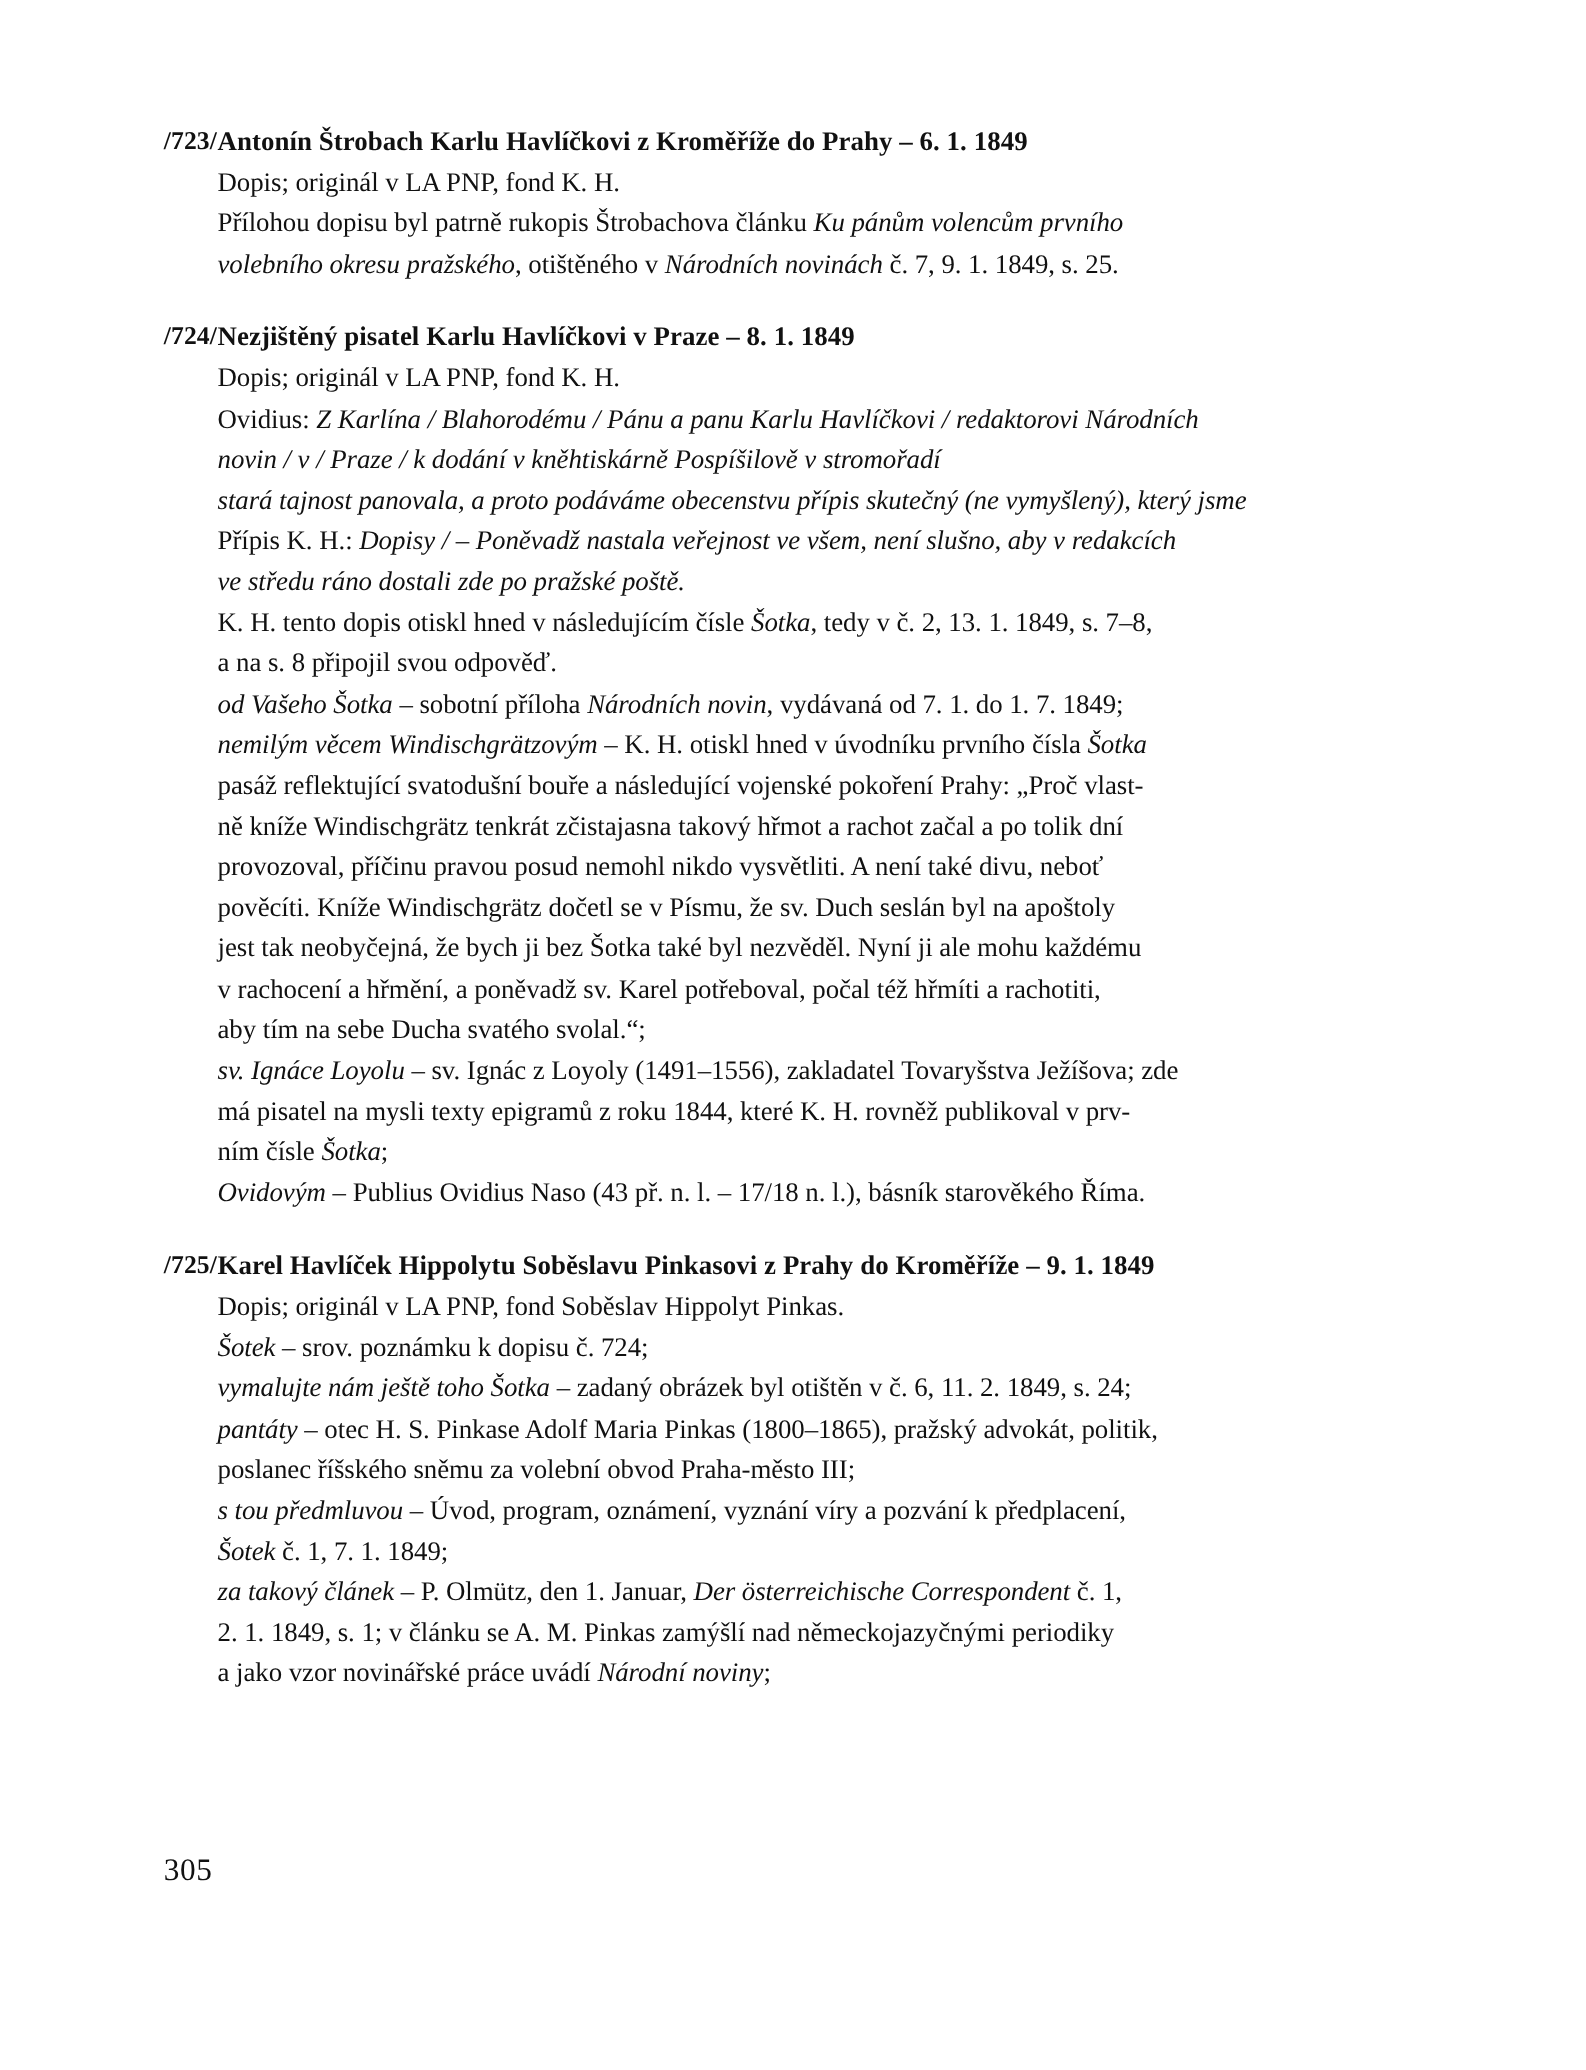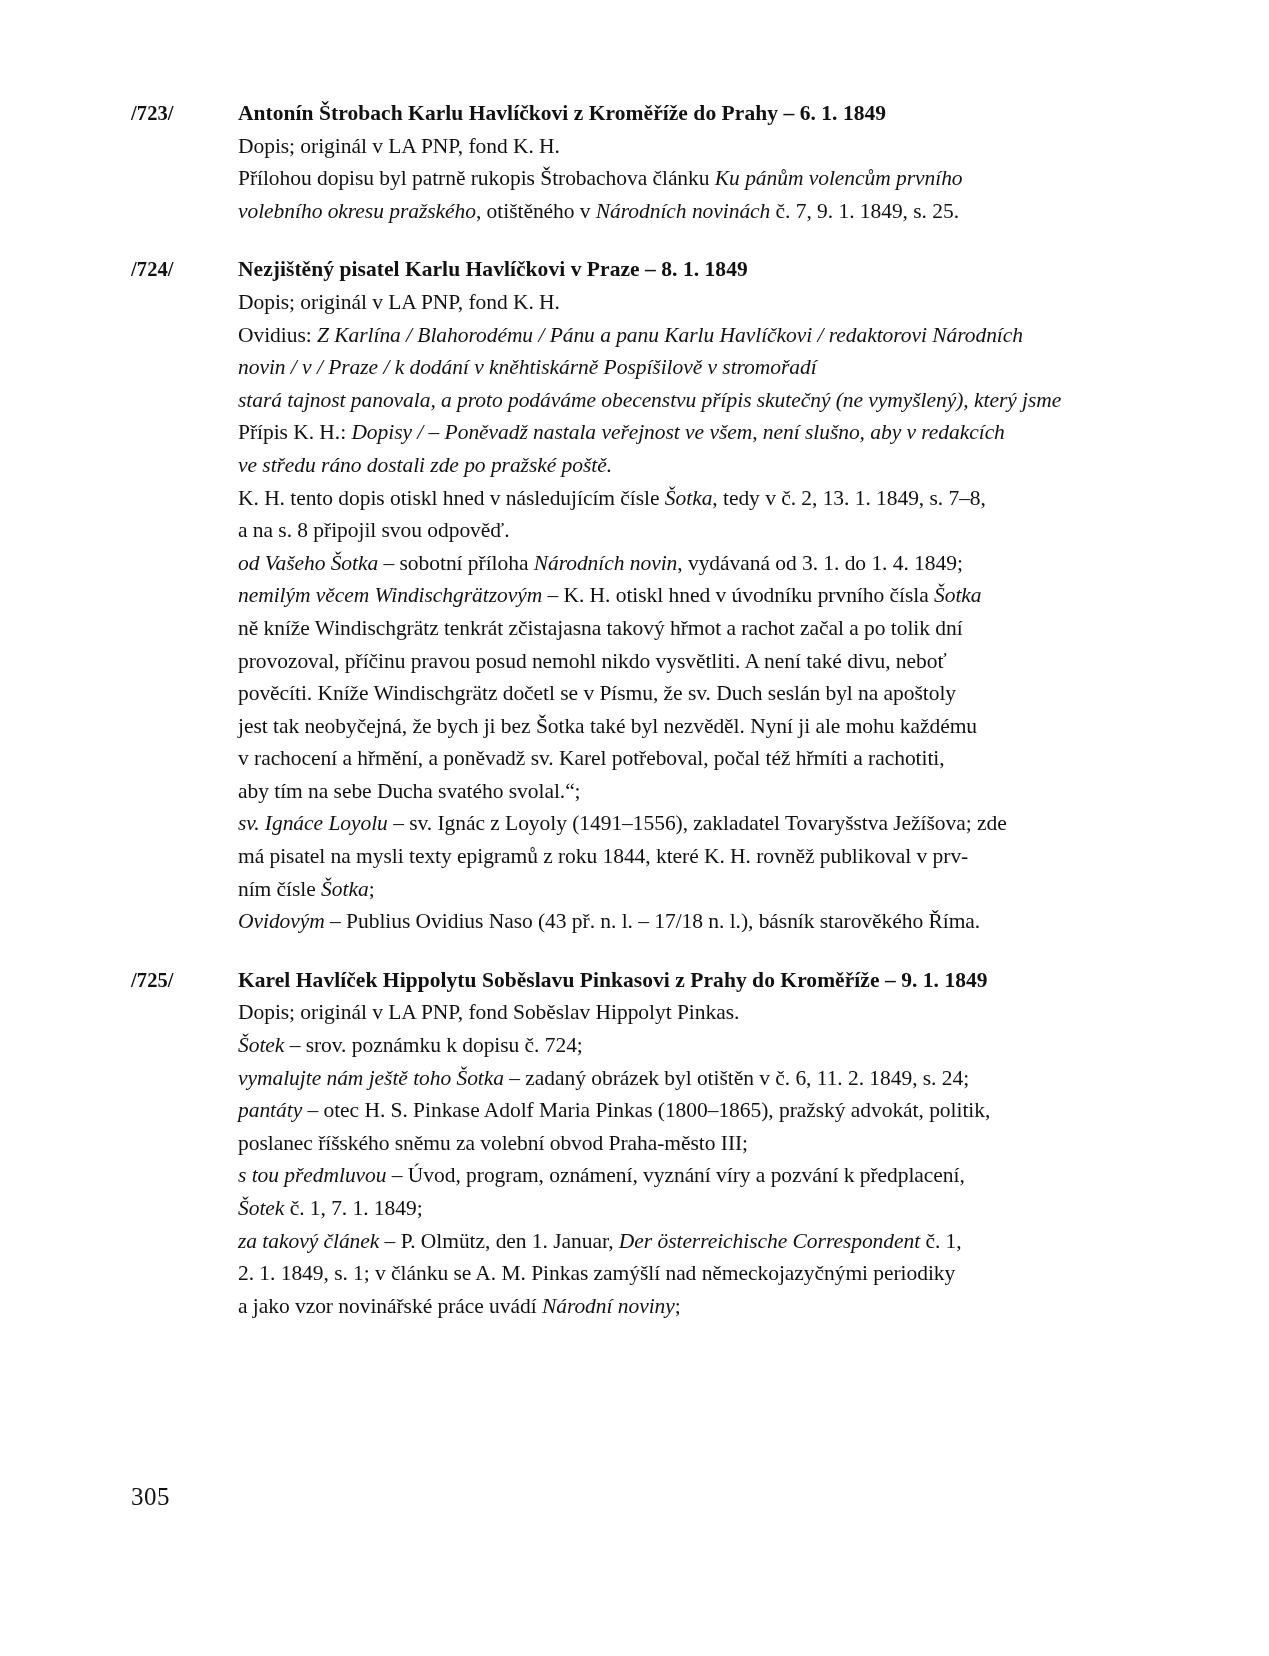--- a/index.html
+++ b/index.html
@@ -40,21 +40,21 @@
     left: 0;
     top: 0;
     width: 74px;
     font-size: 20.5px;
     line-height: 32.6px;
     font-weight: 700;
     letter-spacing: 0.1px;
     white-space: nowrap;
   }
   .entry-body {
-    margin-left: 107px;
+    margin-left: 43px;
   }
   .line {
     font-size: 21.5px;
     line-height: 32.6px;
     white-space: pre-wrap;
     letter-spacing: -0.05px;
   }
   .line.head {
     font-weight: 700;
     font-size: 21.5px;
@@ -91,22 +91,23 @@
         <div class="entry-body">
           <div class="line head">Nezjištěný pisatel Karlu Havlíčkovi v Praze – 8. 1. 1849</div>
           <div class="line"><span>Dopis; originál v LA PNP, fond K. H.</span></div>
           <div class="line"><span>Ovidius: </span><span class="it">Z Karlína / Blahorodému / Pánu a panu Karlu Havlíčkovi / redaktorovi Národních</span></div>
           <div class="line"><span class="it">novin / v / Praze / k dodání v kněhtiskárně Pospíšilově v stromořadí</span></div>
           <div class="line"><span class="it">stará tajnost panovala, a proto podáváme obecenstvu přípis skutečný (ne vymyšlený), který jsme</span></div>
           <div class="line"><span>Přípis K. H.: </span><span class="it">Dopisy / – Poněvadž nastala veřejnost ve všem, není slušno, aby v redakcích</span></div>
           <div class="line"><span class="it">ve středu ráno dostali zde po pražské poště.</span></div>
           <div class="line"><span>K. H. tento dopis otiskl hned v následujícím čísle </span><span class="it">Šotka</span><span>, tedy v č. 2, 13. 1. 1849, s. 7–8,</span></div>
           <div class="line"><span>a na s. 8 připojil svou odpověď.</span></div>
-          <div class="line"><span class="it">od Vašeho Šotka</span><span> – sobotní příloha </span><span class="it">Národních novin</span><span>, vydávaná od 3. 1. do 1. 4. 1849;</span></div>
+          <div class="line"><span class="it">od Vašeho Šotka</span><span> – sobotní příloha </span><span class="it">Národních novin</span><span>, vydávaná od 7. 1. do 1. 7. 1849;</span></div>
           <div class="line"><span class="it">nemilým věcem Windischgrätzovým</span><span> – K. H. otiskl hned v úvodníku prvního čísla </span><span class="it">Šotka</span></div>
+          <div class="line"><span>pasáž reflektující svatodušní bouře a následující vojenské pokoření Prahy: „Proč vlast-</span></div>
           <div class="line"><span>ně kníže Windischgrätz tenkrát zčistajasna takový hřmot a rachot začal a po tolik dní</span></div>
           <div class="line"><span>provozoval, příčinu pravou posud nemohl nikdo vysvětliti. A není také divu, neboť</span></div>
           <div class="line"><span>pověcíti. Kníže Windischgrätz dočetl se v Písmu, že sv. Duch seslán byl na apoštoly</span></div>
           <div class="line"><span>jest tak neobyčejná, že bych ji bez Šotka také byl nezvěděl. Nyní ji ale mohu každému</span></div>
           <div class="line"><span>v rachocení a hřmění, a poněvadž sv. Karel potřeboval, počal též hřmíti a rachotiti,</span></div>
           <div class="line"><span>aby tím na sebe Ducha svatého svolal.“;</span></div>
           <div class="line"><span class="it">sv. Ignáce Loyolu</span><span> – sv. Ignác z Loyoly (1491–1556), zakladatel Tovaryšstva Ježíšova; zde</span></div>
           <div class="line"><span>má pisatel na mysli texty epigramů z roku 1844, které K. H. rovněž publikoval v prv-</span></div>
           <div class="line"><span>ním čísle </span><span class="it">Šotka</span><span>;</span></div>
           <div class="line"><span class="it">Ovidovým</span><span> – Publius Ovidius Naso (43 př. n. l. – 17/18 n. l.), básník starověkého Říma.</span></div>

